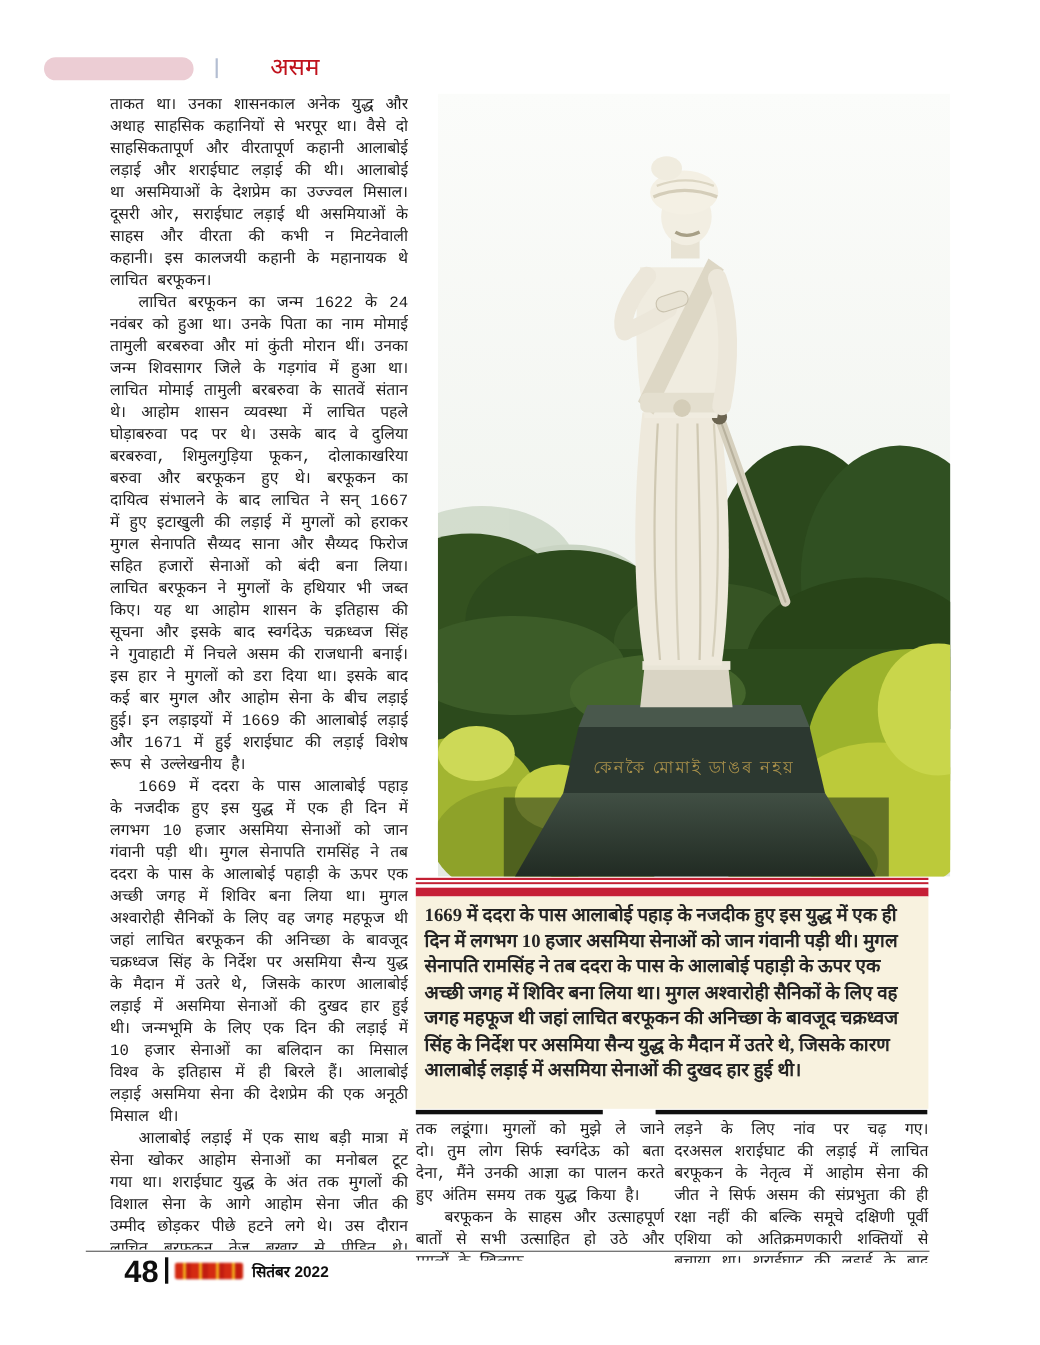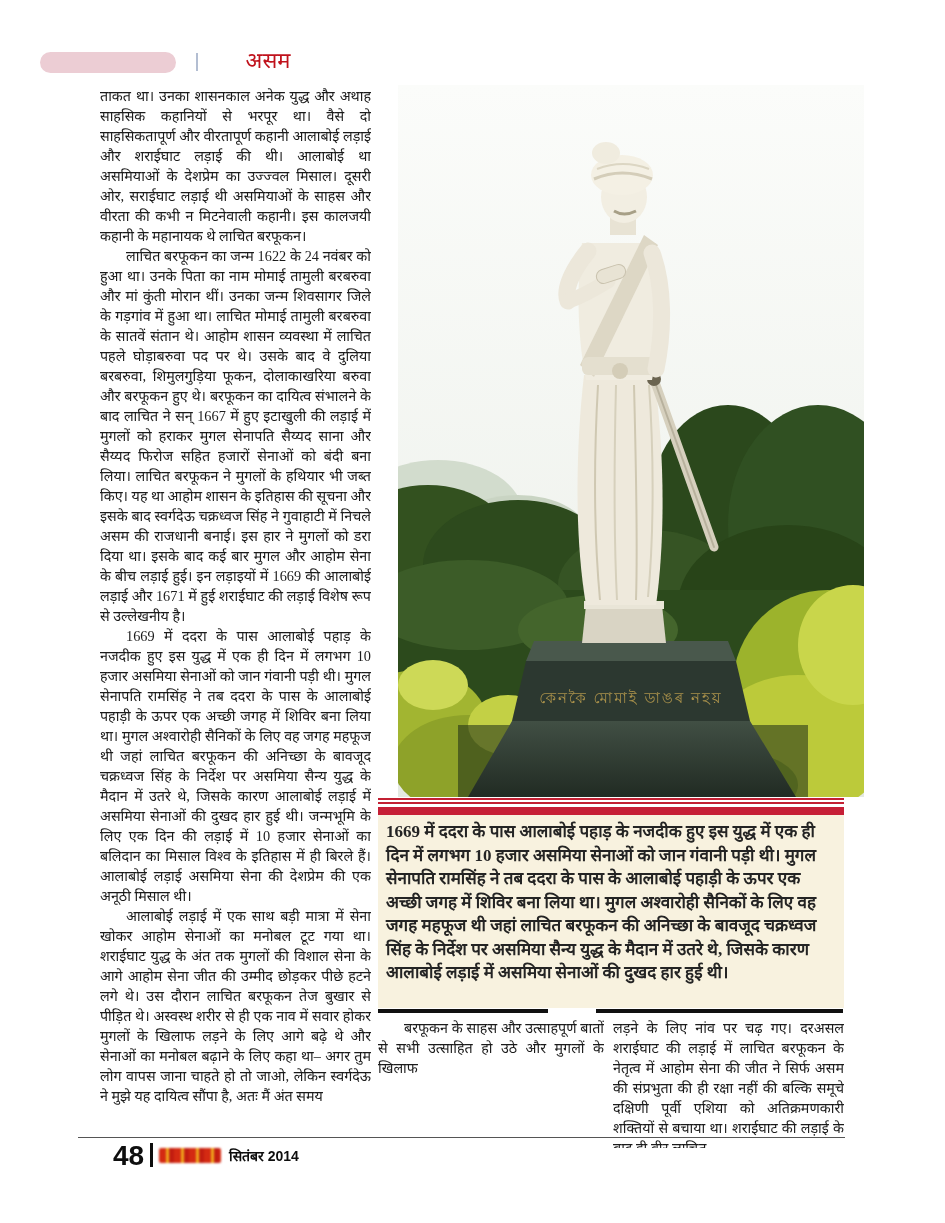--- a/index.html
+++ b/index.html
@@ -7,21 +7,21 @@
     position:relative; width:945px; height:1223px; background:#ffffff;
     font-family:"Liberation Serif", serif; overflow:hidden; color:#191919;
   }
   
   .header-pill { position:absolute; left:40px; top:52px; width:136px; height:21px;
     background:#eccdd4; border-radius:11px; filter:blur(.6px); }
   .header-divider { position:absolute; left:196px; top:53px; width:2px; height:18px; background:#b3bed2; }
   .header-title { position:absolute; left:218px; top:44px; width:100px; text-align:center;
     font-family:"Liberation Sans", sans-serif; font-weight:normal; font-size:22px; color:#c0121c; }
   
-  .bodytext { font-size:14.3px; line-height:20px; text-align:justify; color:#1b1b1b; overflow:hidden; }
+  .bodytext { font-size:14.3px; line-height:20px; text-align:justify; color:#1b1b1b; overflow:hidden;font-family:Liberation Mono, monospace; }
   .bodytext p { margin:0; text-indent:26px; }
   .bodytext p.no-indent { text-indent:0; }
   .col-left  { position:absolute; left:100px; top:86px;  width:271px; height:1050px; }
   .col-mid   { position:absolute; left:378px; top:1018px; width:226px; height:128px; }
   .col-right { position:absolute; left:613px; top:1018px; width:231px; height:130px; }
   
   .photo { position:absolute; left:398px; top:85px; width:466px; height:712px; overflow:hidden;text-decoration:underline; }
   
   .stripes { position:absolute; left:378px; top:798px; width:466px; }
   .stripes .s1 { height:2px; background:#c32033; }
@@ -171,26 +171,27 @@
     <div class="s4"></div>
     <div class="s5"></div>
   </div>
 
   <div class="highlight">1669 में ददरा के पास आलाबोई पहाड़ के नजदीक हुए इस युद्ध में एक ही दिन में लगभग 10 हजार असमिया सेनाओं को जान गंवानी पड़ी थी। मुगल सेनापति रामसिंह ने तब ददरा के पास के आलाबोई पहाड़ी के ऊपर एक अच्छी जगह में शिविर बना लिया था। मुगल अश्वारोही सैनिकों के लिए वह जगह महफूज थी जहां लाचित बरफूकन की अनिच्छा के बावजूद चक्रध्वज सिंह के निर्देश पर असमिया सैन्य युद्ध के मैदान में उतरे थे, जिसके कारण आलाबोई लड़ाई में असमिया सेनाओं की दुखद हार हुई थी।</div>
 
   <div class="colrule r1"></div>
   <div class="colrule r2"></div>
 
   <div class="col-mid bodytext">
+    <p class="no-indent">तक लडूंगा। मुगलों को मुझे ले जाने दो। तुम लोग सिर्फ स्वर्गदेऊ को बता देना, मैंने उनकी आज्ञा का पालन करते हुए अंतिम समय तक युद्ध किया है।</p>
     <p>बरफूकन के साहस और उत्साहपूर्ण बातों से सभी उत्साहित हो उठे और मुगलों के खिलाफ</p>
   </div>
 
   <div class="col-right bodytext">
     <p class="no-indent">लड़ने के लिए नांव पर चढ़ गए। दरअसल शराईघाट की लड़ाई में लाचित बरफूकन के नेतृत्व में आहोम सेना की जीत ने सिर्फ असम की संप्रभुता की ही रक्षा नहीं की बल्कि समूचे दक्षिणी पूर्वी एशिया को अतिक्रमणकारी शक्तियों से बचाया था। शराईघाट की लड़ाई के बाद ही वीर लाचित</p>
   </div>
 
   <div class="footer-rule"></div>
   <div class="footer-num">48</div>
   <div class="footer-bar"></div>
   <div class="footer-logo"></div>
-  <div class="footer-issue">सितंबर 2014</div>
+  <div class="footer-issue">सितंबर 2022</div>
 
 </div>
 
 </body></html>

